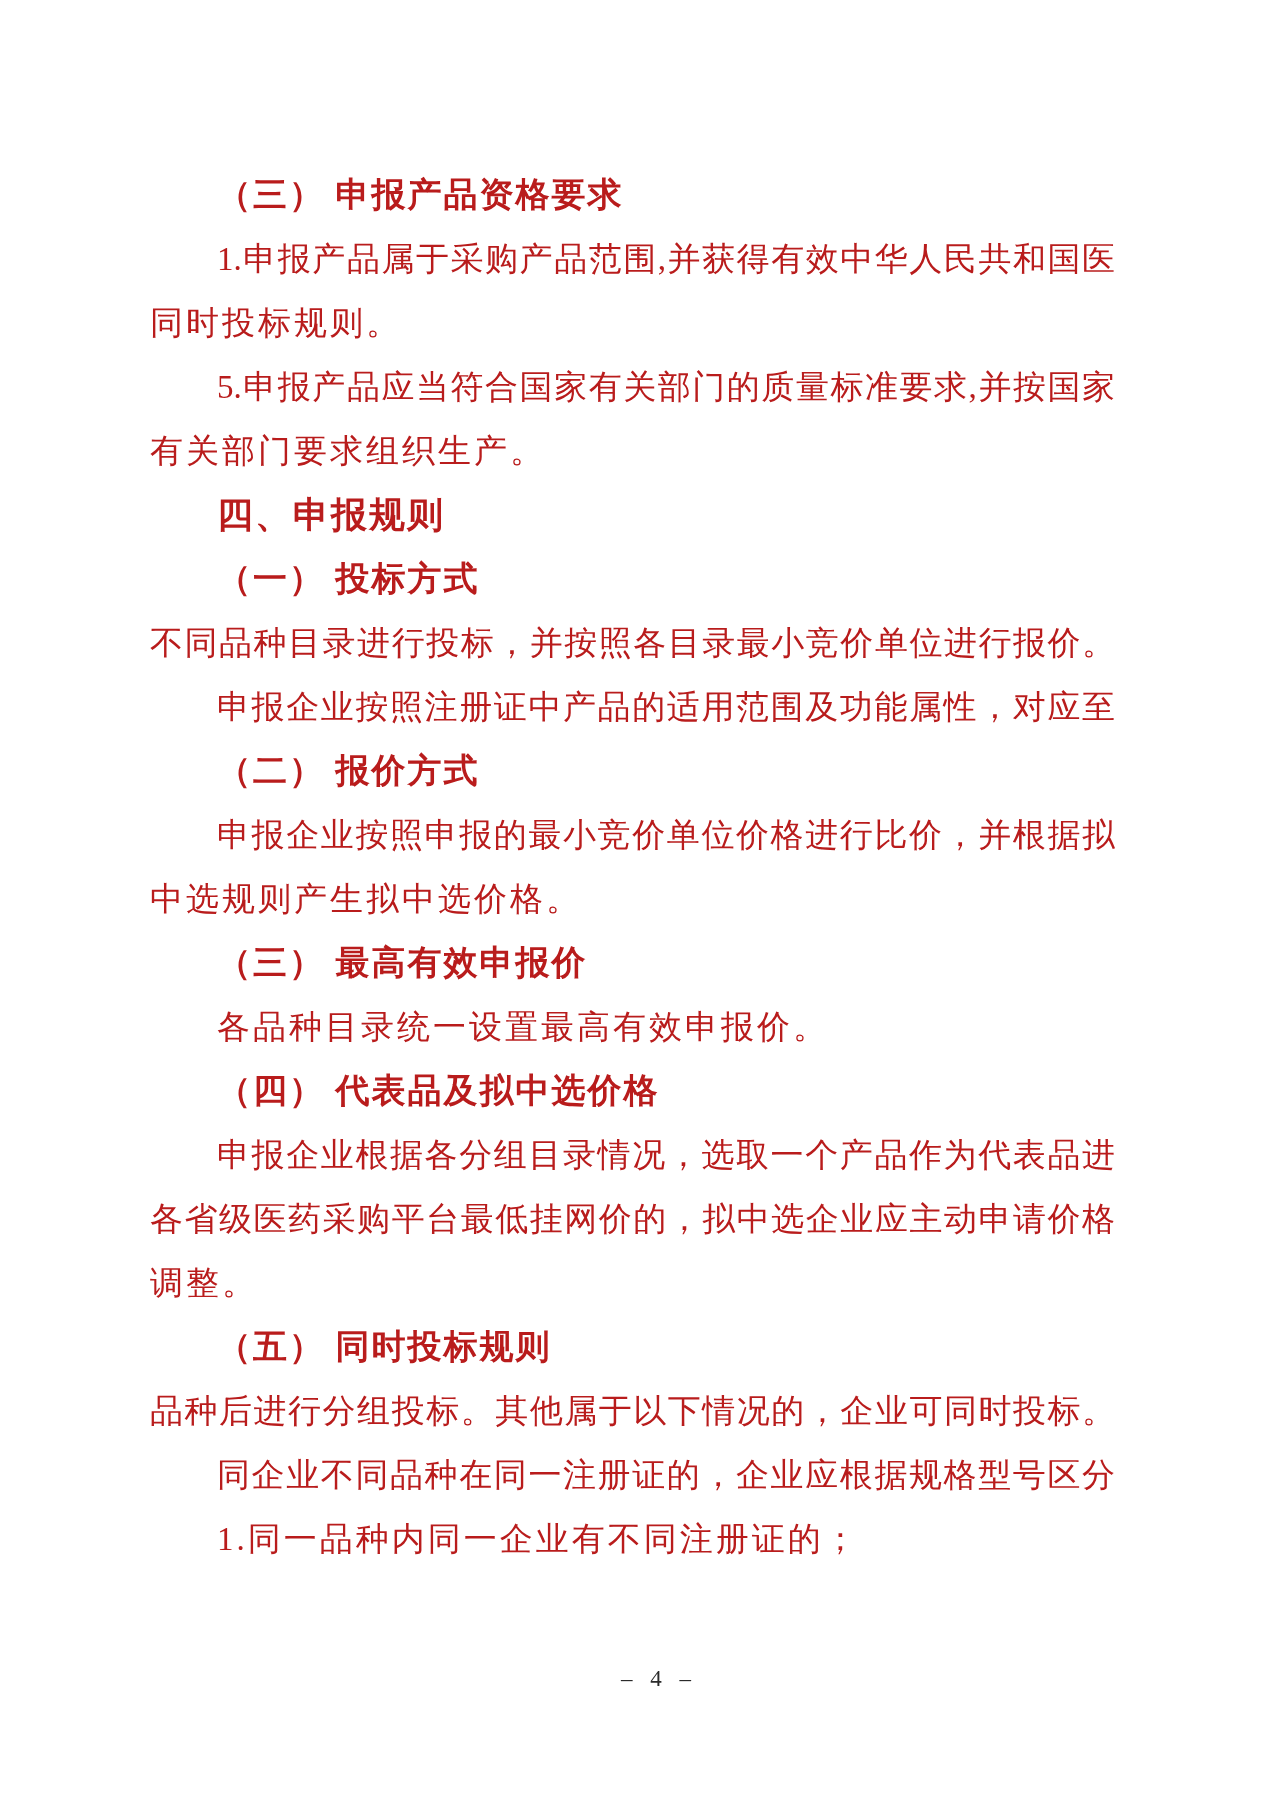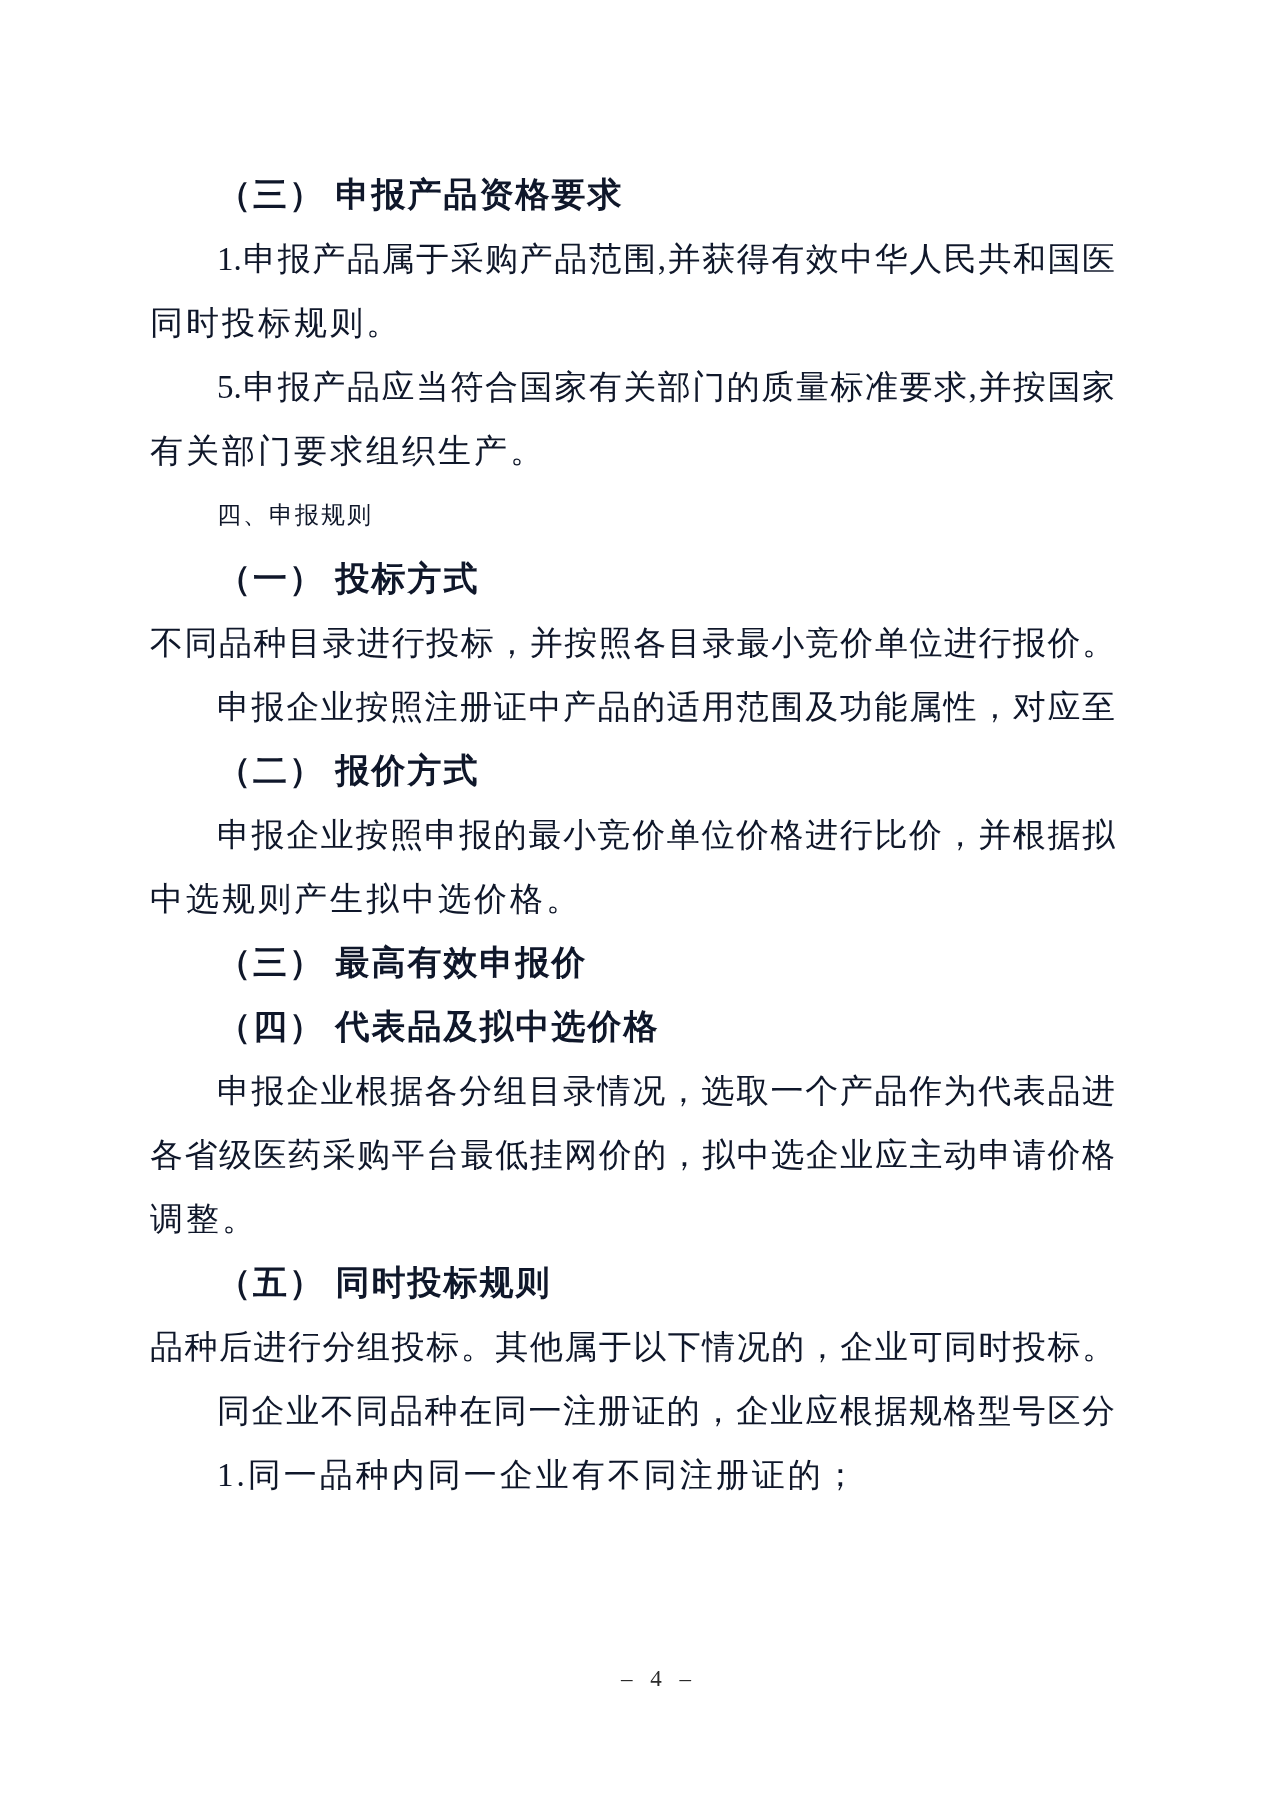--- a/index.html
+++ b/index.html
@@ -18,42 +18,42 @@
   .content {
     position: absolute;
     left: 150px;
     top: 163px;
     width: 965px;
   }
   .line {
     height: 64px;
     line-height: 64px;
     font-size: 33px;
-    color: #0f172a;
+    color: #b91c1c;
     white-space: nowrap;
     letter-spacing: 3px;
   }
   .line.justify {
     white-space: normal;
     letter-spacing: 0;
     text-align: justify;
     text-align-last: justify;
   }
   .line.indent {
     padding-left: 67px;
   }
   .kai-heading {
     font-weight: 700;
     font-size: 34px;
     letter-spacing: 2px;
   }
   .hei-heading {
     font-family: "Liberation Sans", "DejaVu Sans", sans-serif;
-    font-weight: 400;
-    font-size: 24px;
+    font-weight: 700;
+    font-size: 36px;
     letter-spacing: 2px;
   }
   .footer {
     position: absolute;
     top: 1664px;
     left: 19px;
     width: 1280px;
     text-align: center;
     font-size: 23px;
     line-height: 30px;
@@ -72,20 +72,21 @@
       <div class="line body indent justify">5.申报产品应当符合国家有关部门的质量标准要求,并按国家</div>
       <div class="line body">有关部门要求组织生产。</div>
       <div class="line hei-heading indent">四、申报规则</div>
       <div class="line kai-heading indent">（一） 投标方式</div>
       <div class="line body justify">不同品种目录进行投标，并按照各目录最小竞价单位进行报价。</div>
       <div class="line body indent justify">申报企业按照注册证中产品的适用范围及功能属性，对应至</div>
       <div class="line kai-heading indent">（二） 报价方式</div>
       <div class="line body indent justify">申报企业按照申报的最小竞价单位价格进行比价，并根据拟</div>
       <div class="line body">中选规则产生拟中选价格。</div>
       <div class="line kai-heading indent">（三） 最高有效申报价</div>
+      <div class="line body indent">各品种目录统一设置最高有效申报价。</div>
       <div class="line kai-heading indent">（四） 代表品及拟中选价格</div>
       <div class="line body indent justify">申报企业根据各分组目录情况，选取一个产品作为代表品进</div>
       <div class="line body justify">各省级医药采购平台最低挂网价的，拟中选企业应主动申请价格</div>
       <div class="line body">调整。</div>
       <div class="line kai-heading indent">（五） 同时投标规则</div>
       <div class="line body justify">品种后进行分组投标。其他属于以下情况的，企业可同时投标。</div>
       <div class="line body indent justify">同企业不同品种在同一注册证的，企业应根据规格型号区分</div>
       <div class="line body indent">1.同一品种内同一企业有不同注册证的；</div>
     </div>
   <div class="footer">– 4 –</div>

